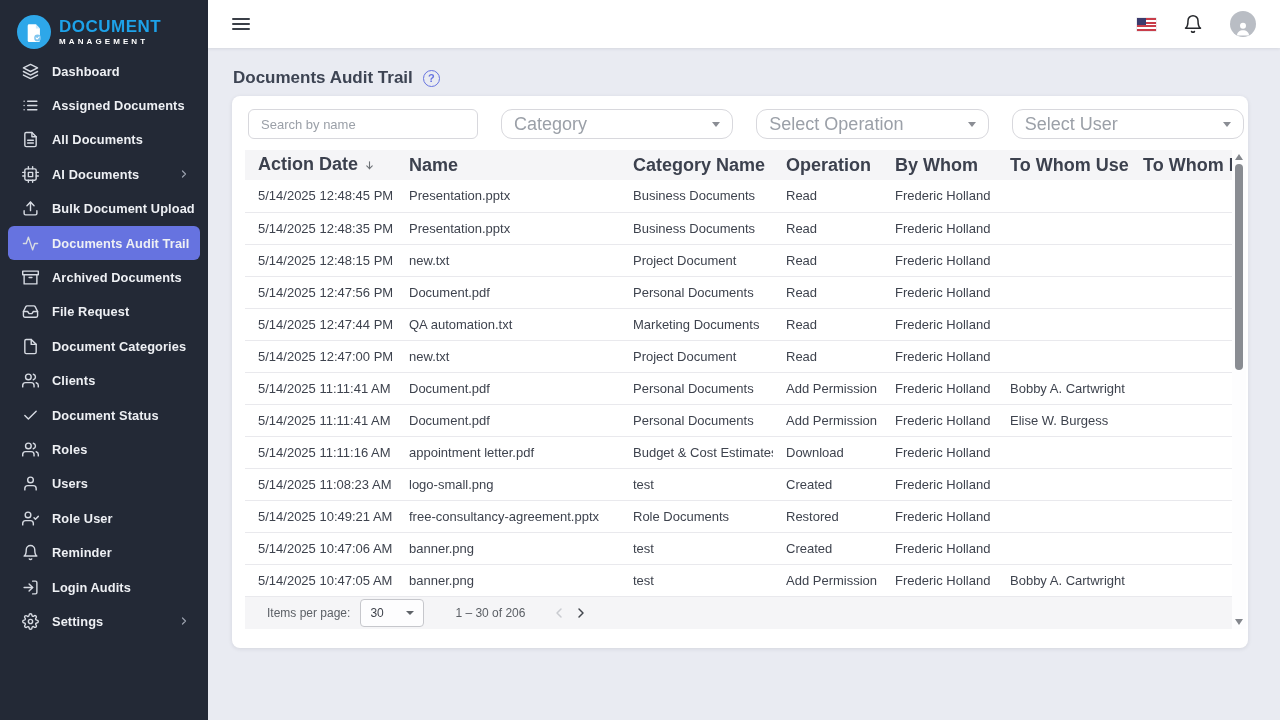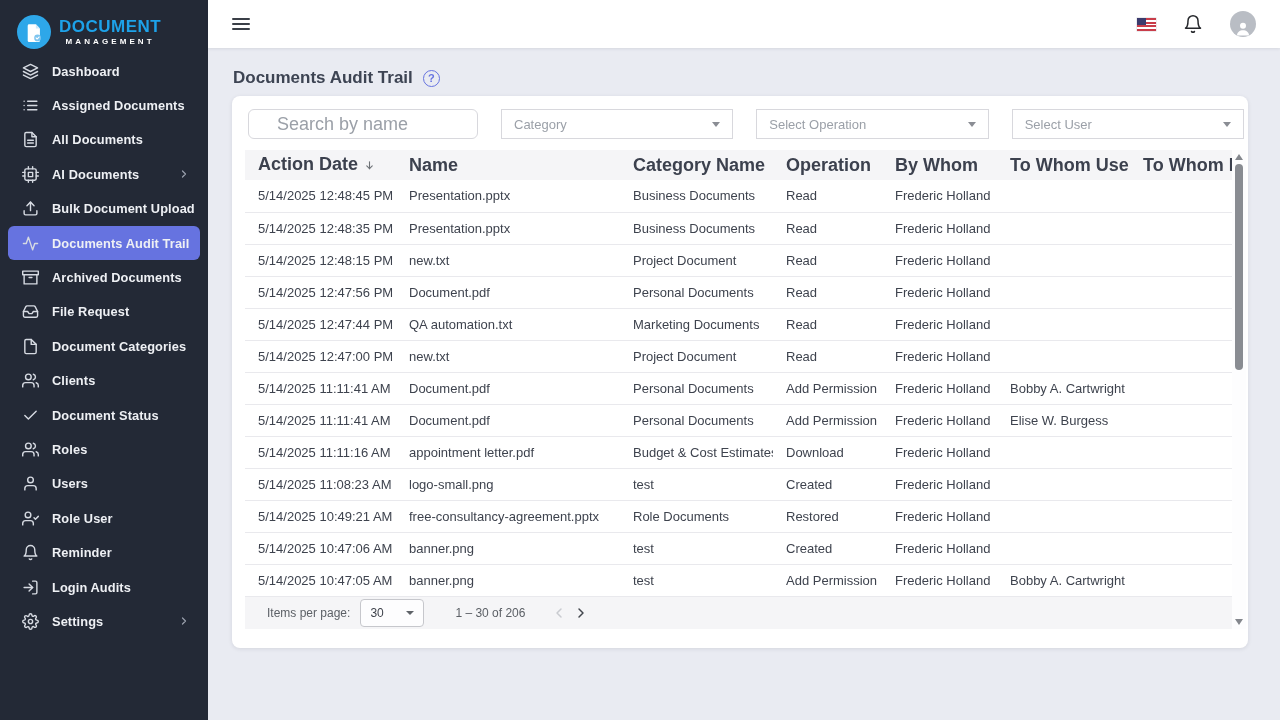--- a/index.html
+++ b/index.html
@@ -14,21 +14,20 @@
   .sidebar {
     width: 208px; height: 720px; flex: 0 0 208px;
     background: #232936;
     display: flex; flex-direction: column;
     overflow: hidden;
   }
   .logo {
     display: flex; align-items: center;
     padding: 16px 0 4px 17px; height: 52px;
     cursor: pointer;
-    text-align: center;
   }
   .logo-circle {
     width: 34px; height: 34px; border-radius: 50%;
     background: #2ea7e9; position: relative;
     display: flex; align-items: center; justify-content: center;
     flex: 0 0 34px;
   }
   .logo-circle svg { width: 17px; height: 19px; }
   .logo-text { margin-left: 8px; line-height: 1; }
   .logo-line1 { color: #1da2e9; font-size: 17px; font-weight: 800; letter-spacing: .5px; }
@@ -95,31 +94,31 @@
     display: flex; flex-direction: column;
   }
   .filters {
     display: flex; gap: 23px;
     padding: 13px 4px 11px 16px;
     align-items: center;
   }
   .search-box {
     width: 230px; flex: 0 0 230px; height: 30px;
     border: 1px solid #d8d8dd; border-radius: 6px;
-    padding: 0 28px; font-size: 18px; color: #15803d;
+    padding: 0 12px; font-size: 13px; color: #15803d;
     font-family: "Liberation Sans", "DejaVu Sans", sans-serif;
     outline: none;
   }
   .search-box::placeholder { color: #9ba0a8; }
   .dropdown {
     flex: 1; height: 30px;
-    border: 1px solid #d8d8dd; border-radius: 0;
+    border: 1px solid #d8d8dd; border-radius: 11px;
     display: flex; align-items: center;
     padding: 0 12px; cursor: pointer;
-    font-size: 13px; color: #9ba0a8;
+    font-size: 18px; color: #9ba0a8;
   }
   .dropdown .caret {
     margin-left: auto;
     width: 0; height: 0;
     border-left: 4.5px solid transparent; border-right: 4.5px solid transparent;
     border-top: 5px solid #8a8d94;
   }
 
   
   .table-zone { display: flex; padding: 0 2px 0 13px; }

